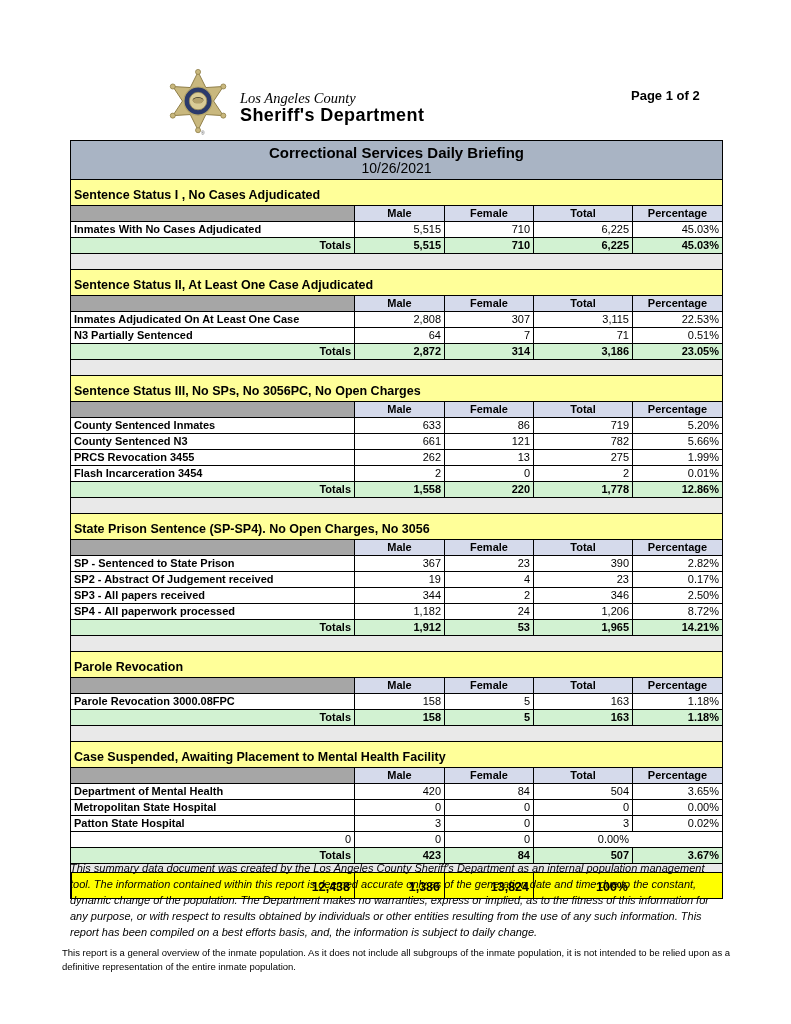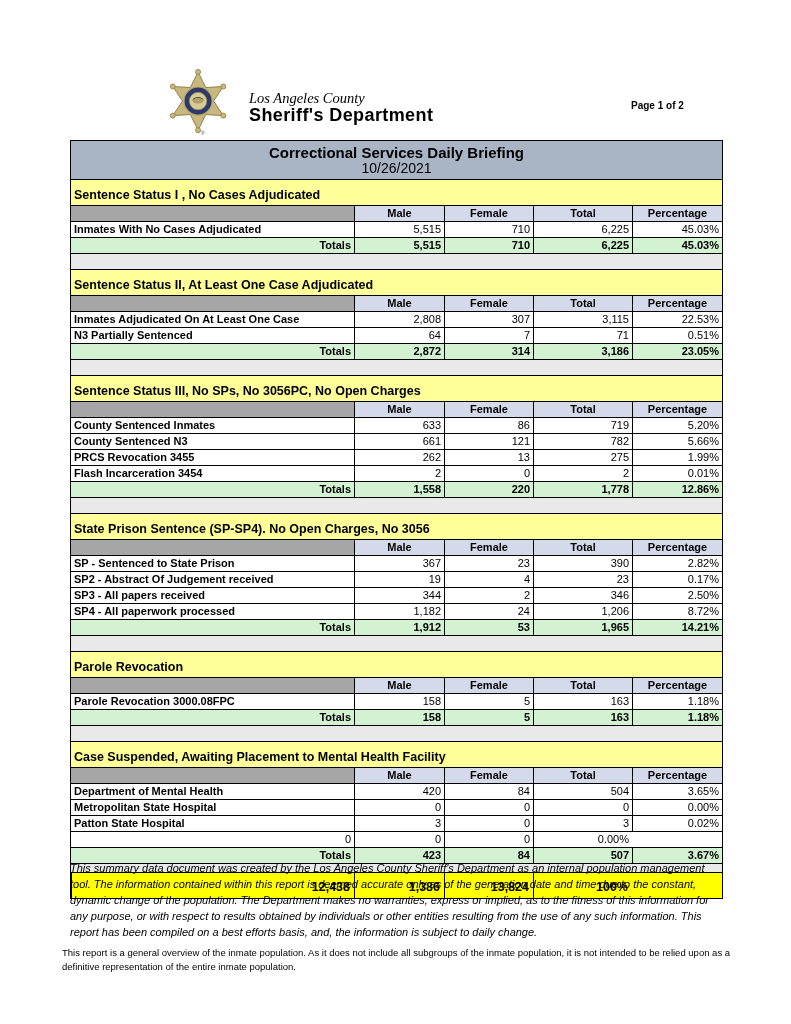--- a/index.html
+++ b/index.html
@@ -1,21 +1,21 @@
 <!DOCTYPE html>
 <html style="--title-bar: #a9b4c4; --section-header: #ffff99; --column-header: #d5daeb; --corner-cell: #a6a6a6; --totals-row: #d2f2d2; --grand-total-row: #ffff00; --spacer: #e9e9e9; --badge-gold: #c9b87e; --badge-navy: #2b3a6b;"><head>
 <meta charset="utf-8">
 <style>
   html,body{margin:0;padding:0;background:#fff;}
   .page{position:relative;width:791px;height:1024px;background:#fff;overflow:hidden;
         font-family:"Liberation Sans",sans-serif;color:#000;}
 
   
-  .page-label{position:absolute;top:100px;left:631px;font-size:10px;font-weight:bold;}
-  .letterhead{position:absolute;top:68px;left:166px;display:flex;align-items:center;gap:9px;}
+  .page-label{position:absolute;top:88px;left:631px;font-size:13px;font-weight:bold;}
+  .letterhead{position:absolute;top:68px;left:166px;display:flex;align-items:center;}
   .badge{width:68px;height:70px;flex:0 0 auto;}
   .logo-text{margin-left:6px;padding-top:10px;}
   .logo-county{font-family:"Liberation Serif",serif;font-style:italic;font-size:14.5px;line-height:15px;}
   .logo-dept{font-weight:bold;font-size:18px;line-height:19px;letter-spacing:.4px;}
 
   
   .doc{position:absolute;top:140px;left:70px;width:651px;border:1px solid #000;background:#fff;}
   .title-bar{background:var(--title-bar,#a9b4c4);text-align:center;padding:3px 0 4px;border-bottom:1px solid #000;}
   .title-bar .title{font-size:15px;font-weight:bold;line-height:18px;}
   .title-bar .date{font-size:14px;font-weight:normal;line-height:13px;}

